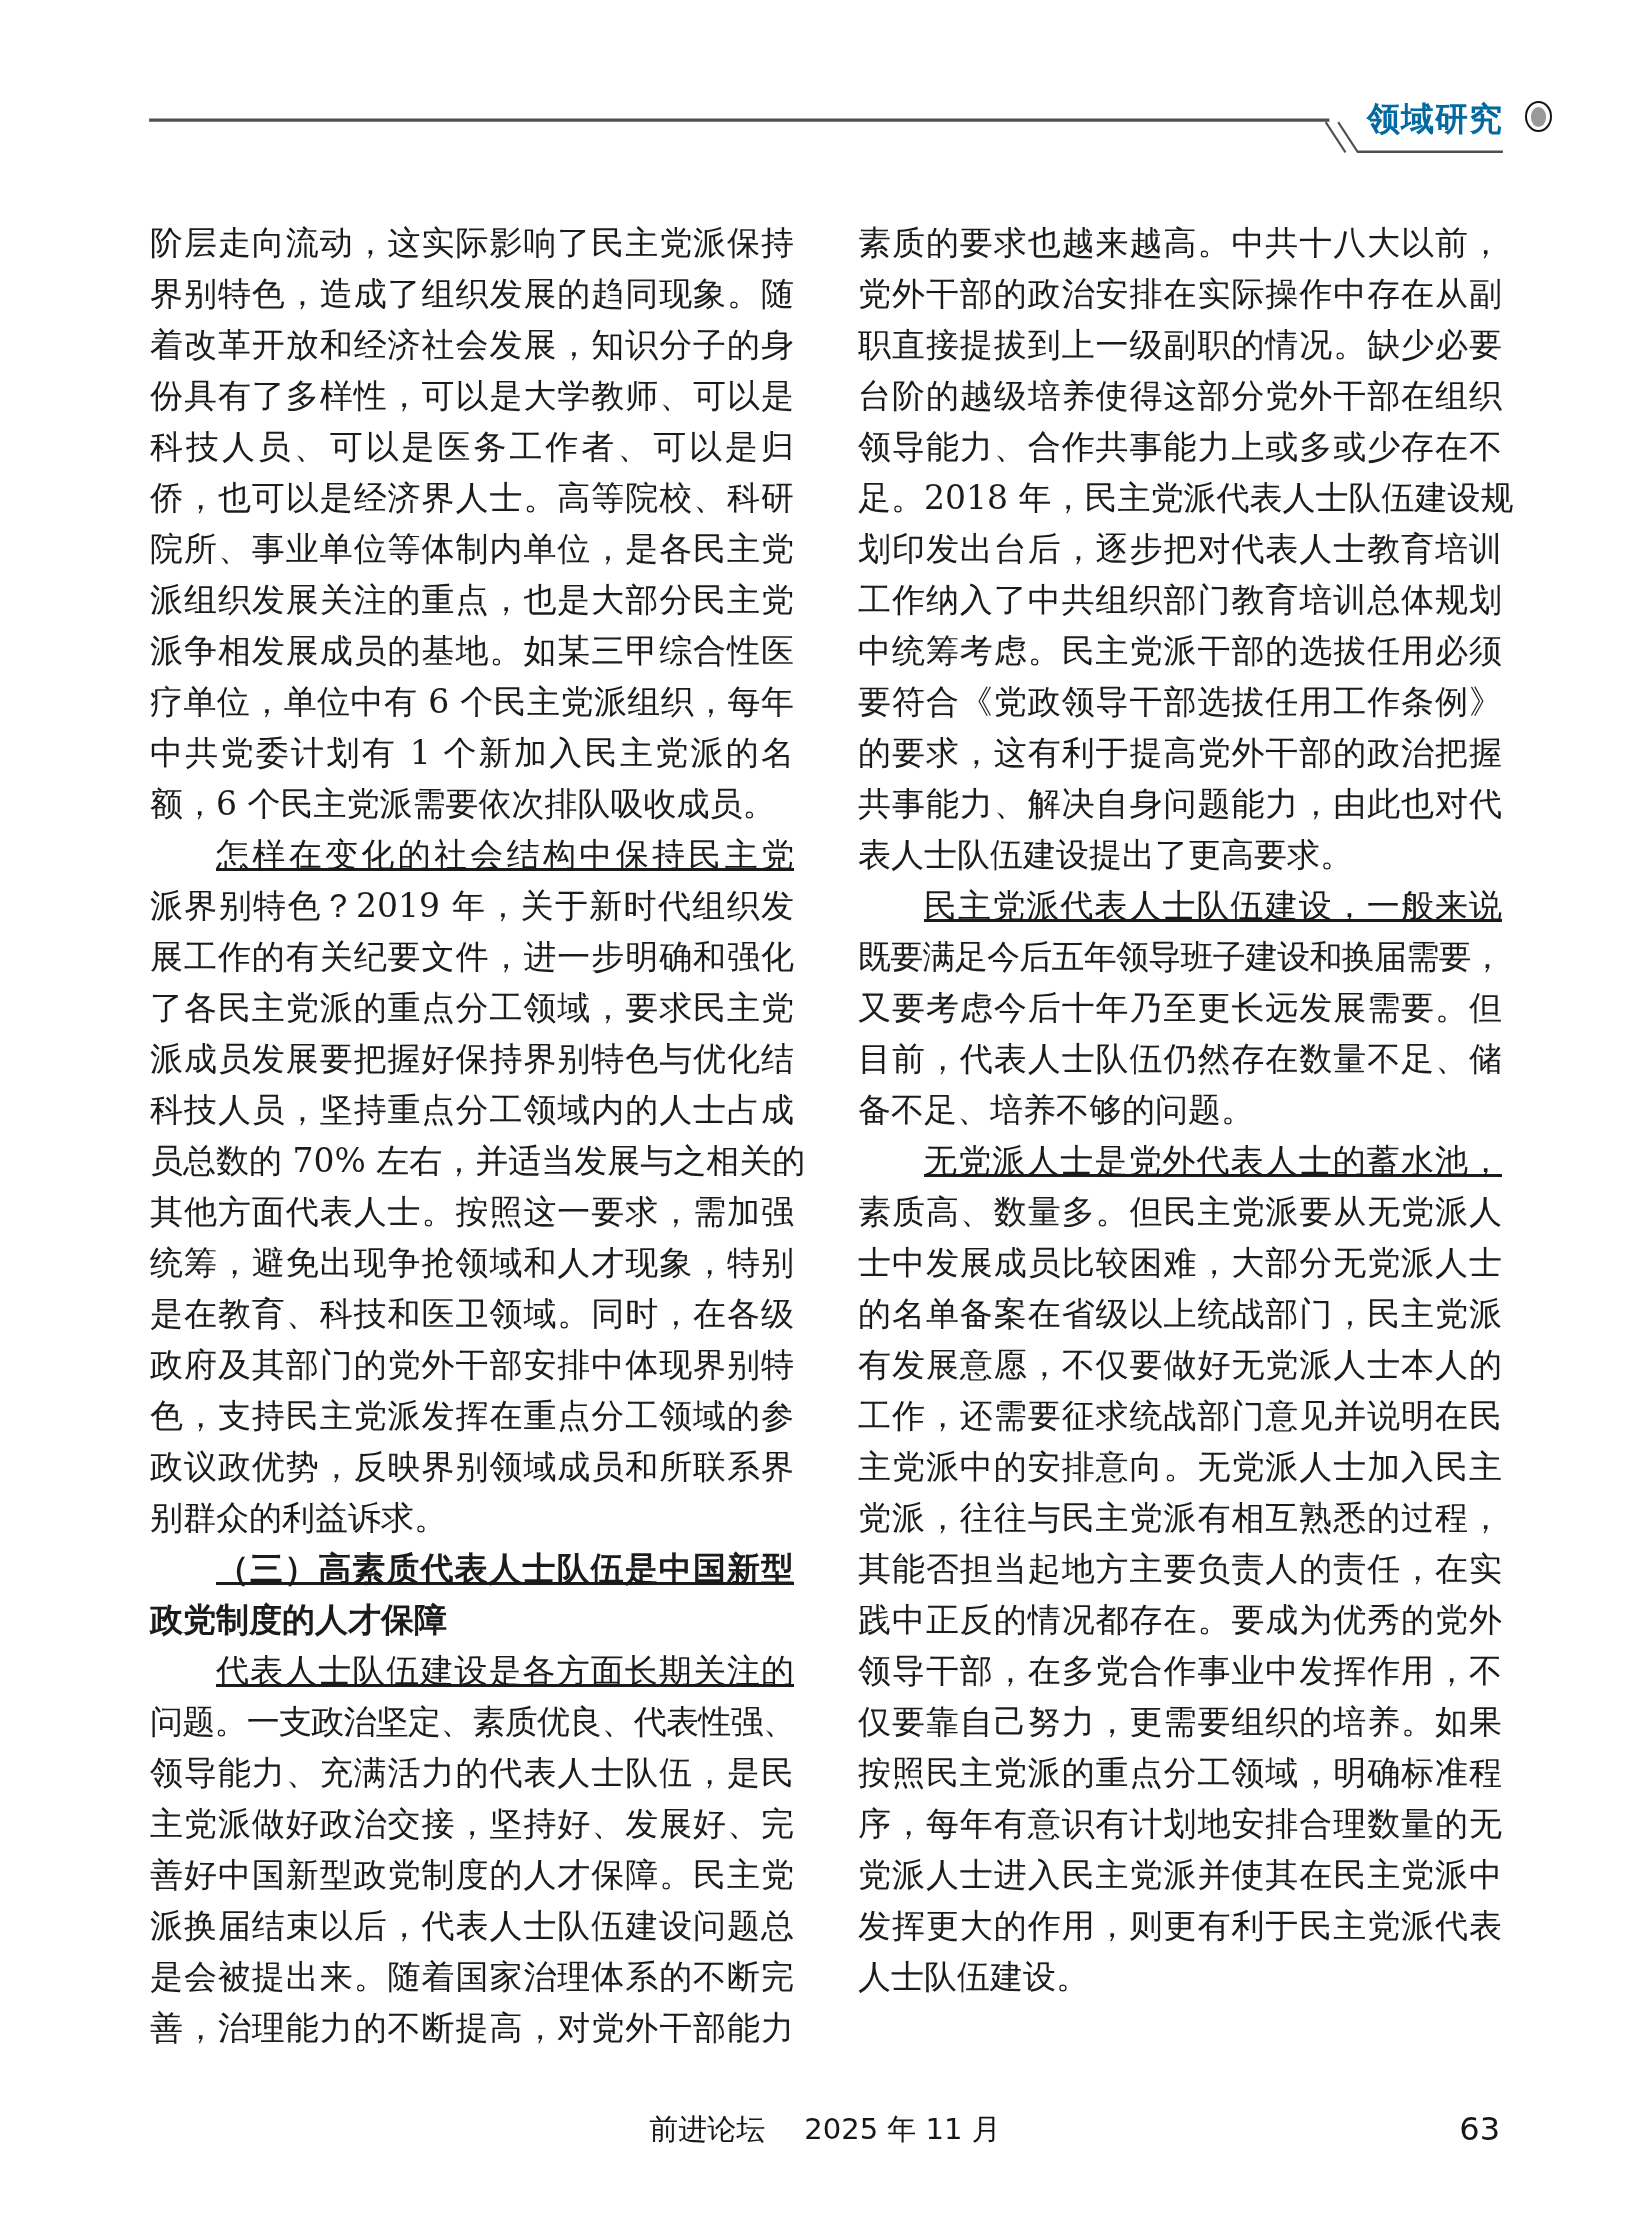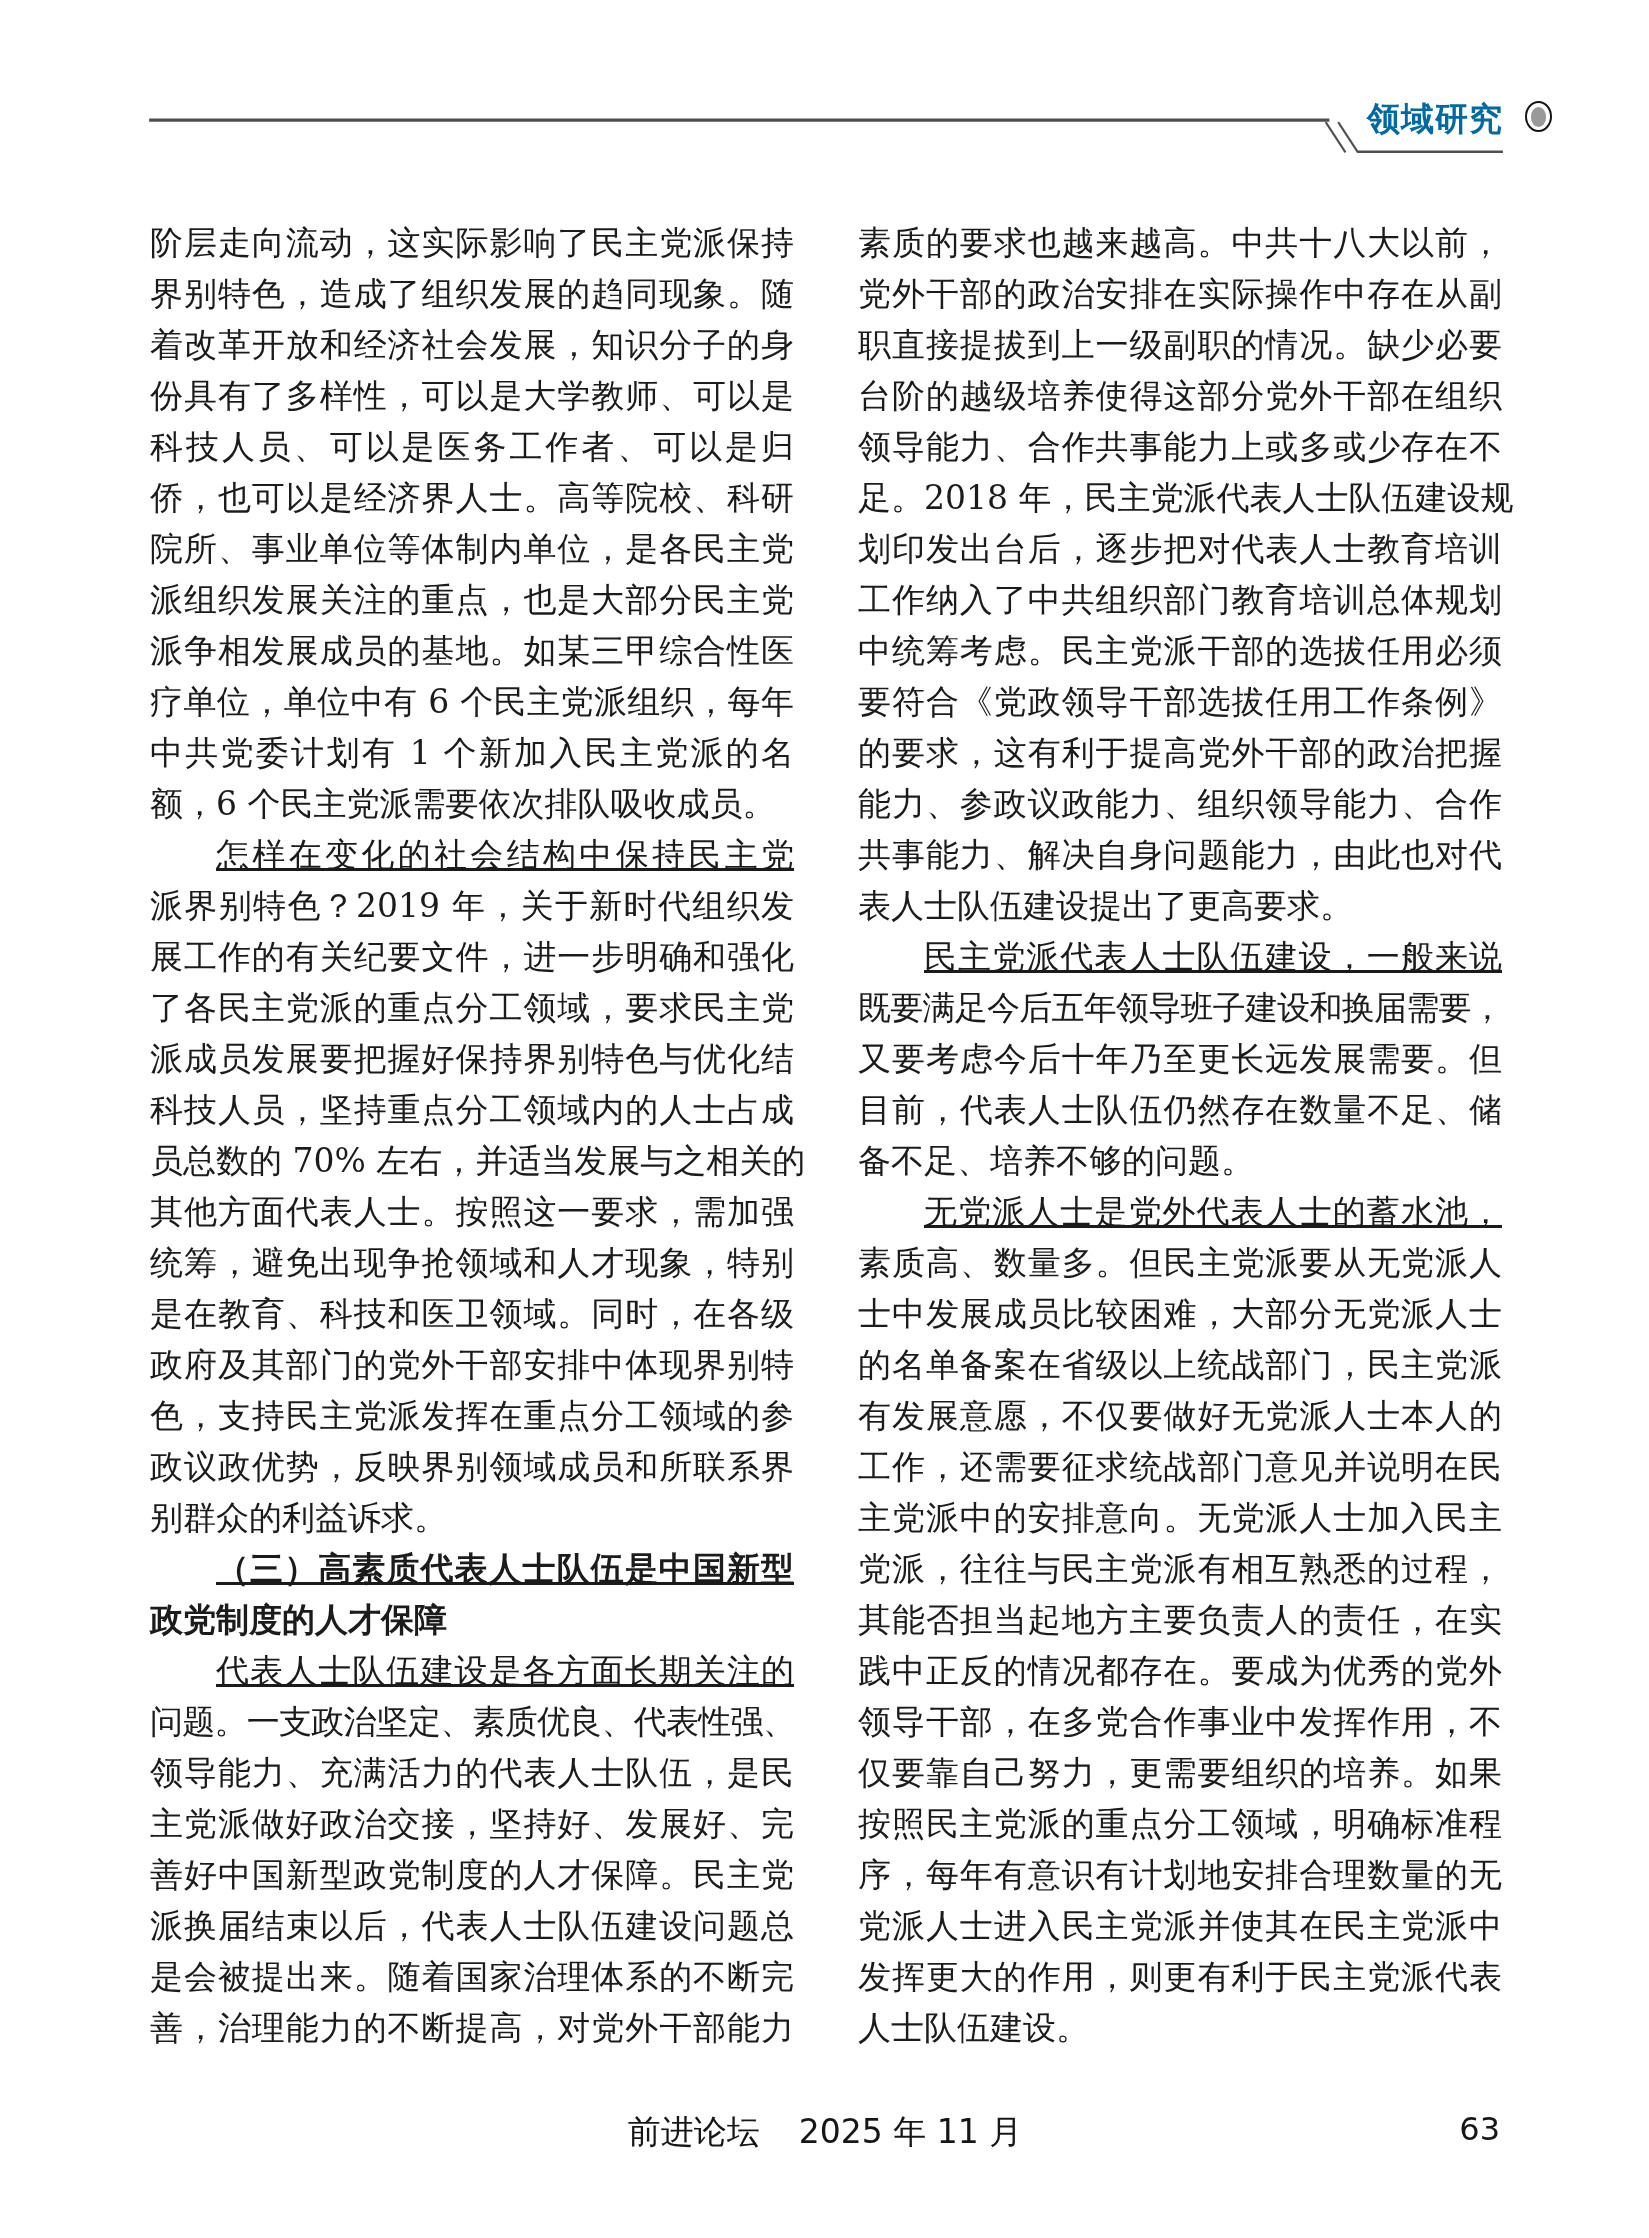--- a/index.html
+++ b/index.html
@@ -60,21 +60,21 @@
   .line.indent{text-indent:2em;text-decoration:underline;}
   .line.end{text-align-last:left;}
   .line.bold{font-weight:bold;}
   .line.tight{letter-spacing:-0.055em;}
   
   .footer-center{
     position:absolute;
     left:0;right:0;top:2110px;
     text-align:center;
     font-family:"DejaVu Sans", sans-serif;
-    font-size:33px;
+    font-size:29px;
     font-weight:500;
     color:#161616;
     white-space:nowrap;
   }
   .footer-center .journal{margin-right:39px;}
   .page-number{
     position:absolute;
     top:2110px;right:150px;
     font-family:"DejaVu Sans", sans-serif;
     font-size:32px;
@@ -143,21 +143,20 @@
       <div class="line">党外干部的政治安排在实际操作中存在从副</div>
       <div class="line">职直接提拔到上一级副职的情况。缺少必要</div>
       <div class="line">台阶的越级培养使得这部分党外干部在组织</div>
       <div class="line">领导能力、合作共事能力上或多或少存在不</div>
       <div class="line">足。2018 年，民主党派代表人士队伍建设规</div>
       <div class="line">划印发出台后，逐步把对代表人士教育培训</div>
       <div class="line">工作纳入了中共组织部门教育培训总体规划</div>
       <div class="line">中统筹考虑。民主党派干部的选拔任用必须</div>
       <div class="line">要符合《党政领导干部选拔任用工作条例》</div>
       <div class="line">的要求，这有利于提高党外干部的政治把握</div>
-      <div class="line">能力、参政议政能力、组织领导能力、合作</div>
       <div class="line">共事能力、解决自身问题能力，由此也对代</div>
       <div class="line end">表人士队伍建设提出了更高要求。</div>
       <div class="line indent">民主党派代表人士队伍建设，一般来说</div>
       <div class="line tight">既要满足今后五年领导班子建设和换届需要，</div>
       <div class="line">又要考虑今后十年乃至更长远发展需要。但</div>
       <div class="line">目前，代表人士队伍仍然存在数量不足、储</div>
       <div class="line end">备不足、培养不够的问题。</div>
       <div class="line indent">无党派人士是党外代表人士的蓄水池，</div>
       <div class="line">素质高、数量多。但民主党派要从无党派人</div>
       <div class="line">士中发展成员比较困难，大部分无党派人士</div>

